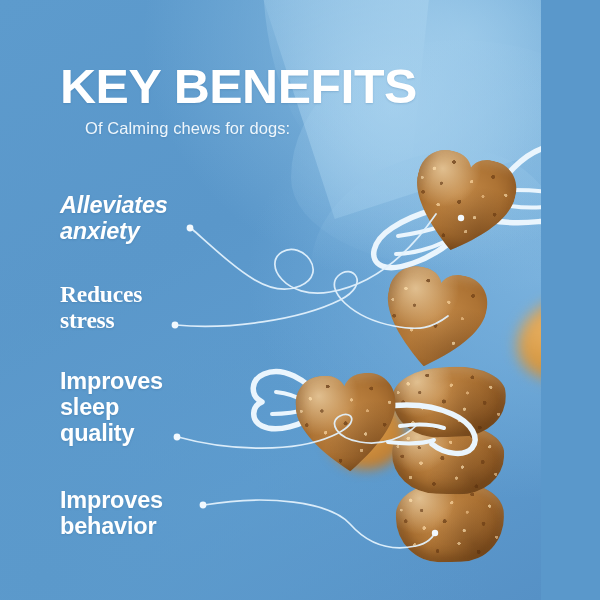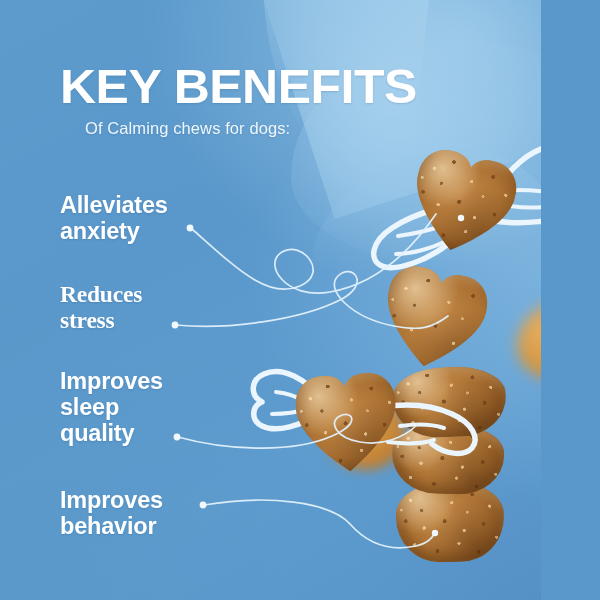--- a/index.html
+++ b/index.html
@@ -59,21 +59,21 @@
   }
 
   
   .benefit{
     position:absolute;left:60px;
     color:#ffffff;font-weight:bold;
     font-size:23.5px;line-height:26px;letter-spacing:-.2px;
     text-shadow:0 1px 2px rgba(40,90,135,.25);
     white-space:pre-line;
   }
-  .b0{top:192px;}
+  .b0{top:192px;font-style:italic;}
   .b1{top:281px;font-family:Liberation Serif, serif;}
   .b2{top:368px;}
   .b3{top:487px;}
 
   
   #threads{position:absolute;left:0;top:0;width:600px;height:600px;pointer-events:none;}
 
   
   .chew{position:absolute;}
   .chew .body{

